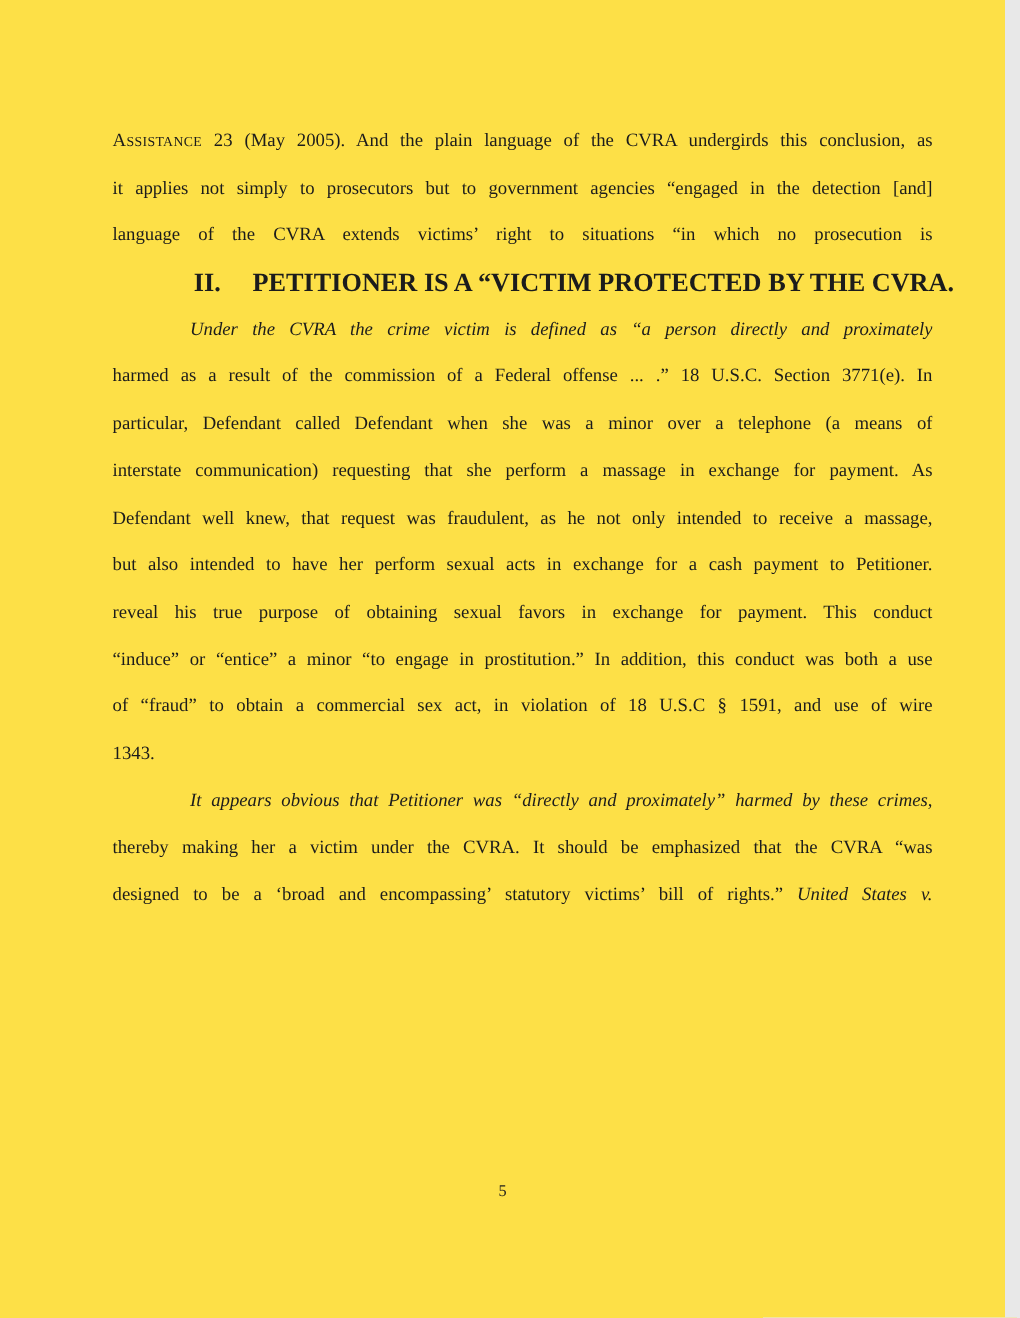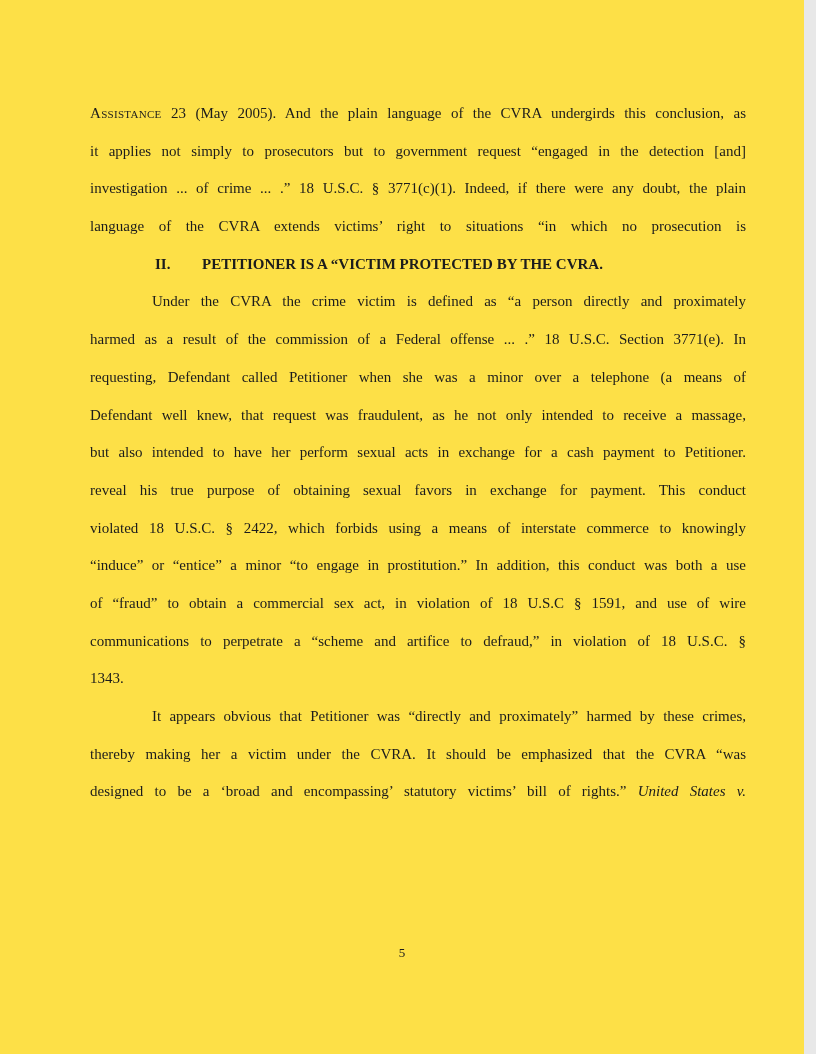--- a/index.html
+++ b/index.html
@@ -29,30 +29,31 @@
     text-align: justify;
     text-align-last: left;
     overflow: hidden;
     white-space: normal;
   }
   .line.j {
     text-align-last: justify;
   }
   .line.indent {
     text-indent: 62px;
+    font-style: italic;
   }
   .smallcaps {
     font-variant: small-caps;
     letter-spacing: 0.3px;
   }
   .italic {
     font-style: italic;
   }
   .heading-line {
-    font-size: 15px;
+    font-size: 21px;
     font-weight: bold;
     line-height: 37.7px;
     height: 37.7px;
     padding-left: 65px;
     box-sizing: border-box;
     white-space: nowrap;
   }
   .heading-num {
     display: inline-block;
     width: 47px;
@@ -66,33 +67,31 @@
     font-size: 13px;
     line-height: 18px;
   }
 </style>
 </head>
 <body>
 
 <div class="page">
   <div class="text-block">
       <div class="line j"><span class="smallcaps">Assistance</span><span> 23 (May 2005).  And the plain language of the CVRA undergirds this conclusion, as</span></div>
-      <div class="line j"><span>it applies not simply to prosecutors but to government request “engaged in the detection [and]</span></div>
-      <div class="line j"><span>investigation ... of crime ... .”  18 U.S.C. § 3771(c)(1).  Indeed, if there were any doubt, the plain</span></div>
+      <div class="line j"><span>it applies not simply to prosecutors but to government agencies “engaged in the detection [and]</span></div>
       <div class="line j"><span>language of the CVRA extends victims’ right to situations “in which no prosecution is</span></div>
       <div class="heading-line"><span class="heading-num">II.</span><span>PETITIONER IS A “VICTIM PROTECTED BY THE CVRA.</span></div>
       <div class="line j indent"><span>Under the CVRA the crime victim is defined as “a person directly and proximately</span></div>
       <div class="line j"><span>harmed as a result of the commission of a Federal offense ... .” 18 U.S.C. Section 3771(e).   In</span></div>
-      <div class="line j"><span>requesting, Defendant called Petitioner when she was a minor over a telephone (a means of</span></div>
+      <div class="line j"><span>particular, Defendant called Defendant when she was a minor over a telephone (a means of</span></div>
+      <div class="line j"><span>interstate communication) requesting that she perform a massage in exchange for payment.  As</span></div>
       <div class="line j"><span>Defendant well knew, that request was fraudulent, as he not only intended to receive a massage,</span></div>
       <div class="line j"><span>but also intended to have her perform sexual acts in exchange for a cash payment to Petitioner.</span></div>
       <div class="line j"><span>reveal his true purpose of obtaining sexual favors in exchange for payment.  This conduct</span></div>
-      <div class="line j"><span>violated 18 U.S.C. § 2422, which forbids using a means of interstate commerce to knowingly</span></div>
       <div class="line j"><span>“induce” or “entice” a minor “to engage in prostitution.”  In addition, this conduct was both a use</span></div>
       <div class="line j"><span>of “fraud” to obtain a commercial sex act, in violation of 18 U.S.C § 1591, and use of wire</span></div>
-      <div class="line j"><span>communications to perpetrate a “scheme and artifice to defraud,” in violation of 18 U.S.C. §</span></div>
       <div class="line"><span>1343.</span></div>
       <div class="line j indent"><span>It appears obvious that Petitioner was “directly and proximately” harmed by these crimes,</span></div>
       <div class="line j"><span>thereby making her a victim under the CVRA.  It should be emphasized that the CVRA “was</span></div>
       <div class="line j"><span>designed to be a ‘broad and encompassing’ statutory victims’ bill of rights.”  </span><span class="italic">United States v.</span></div>
     </div>
   <div class="page-number">5</div>
 </div>
 
 </body></html>

